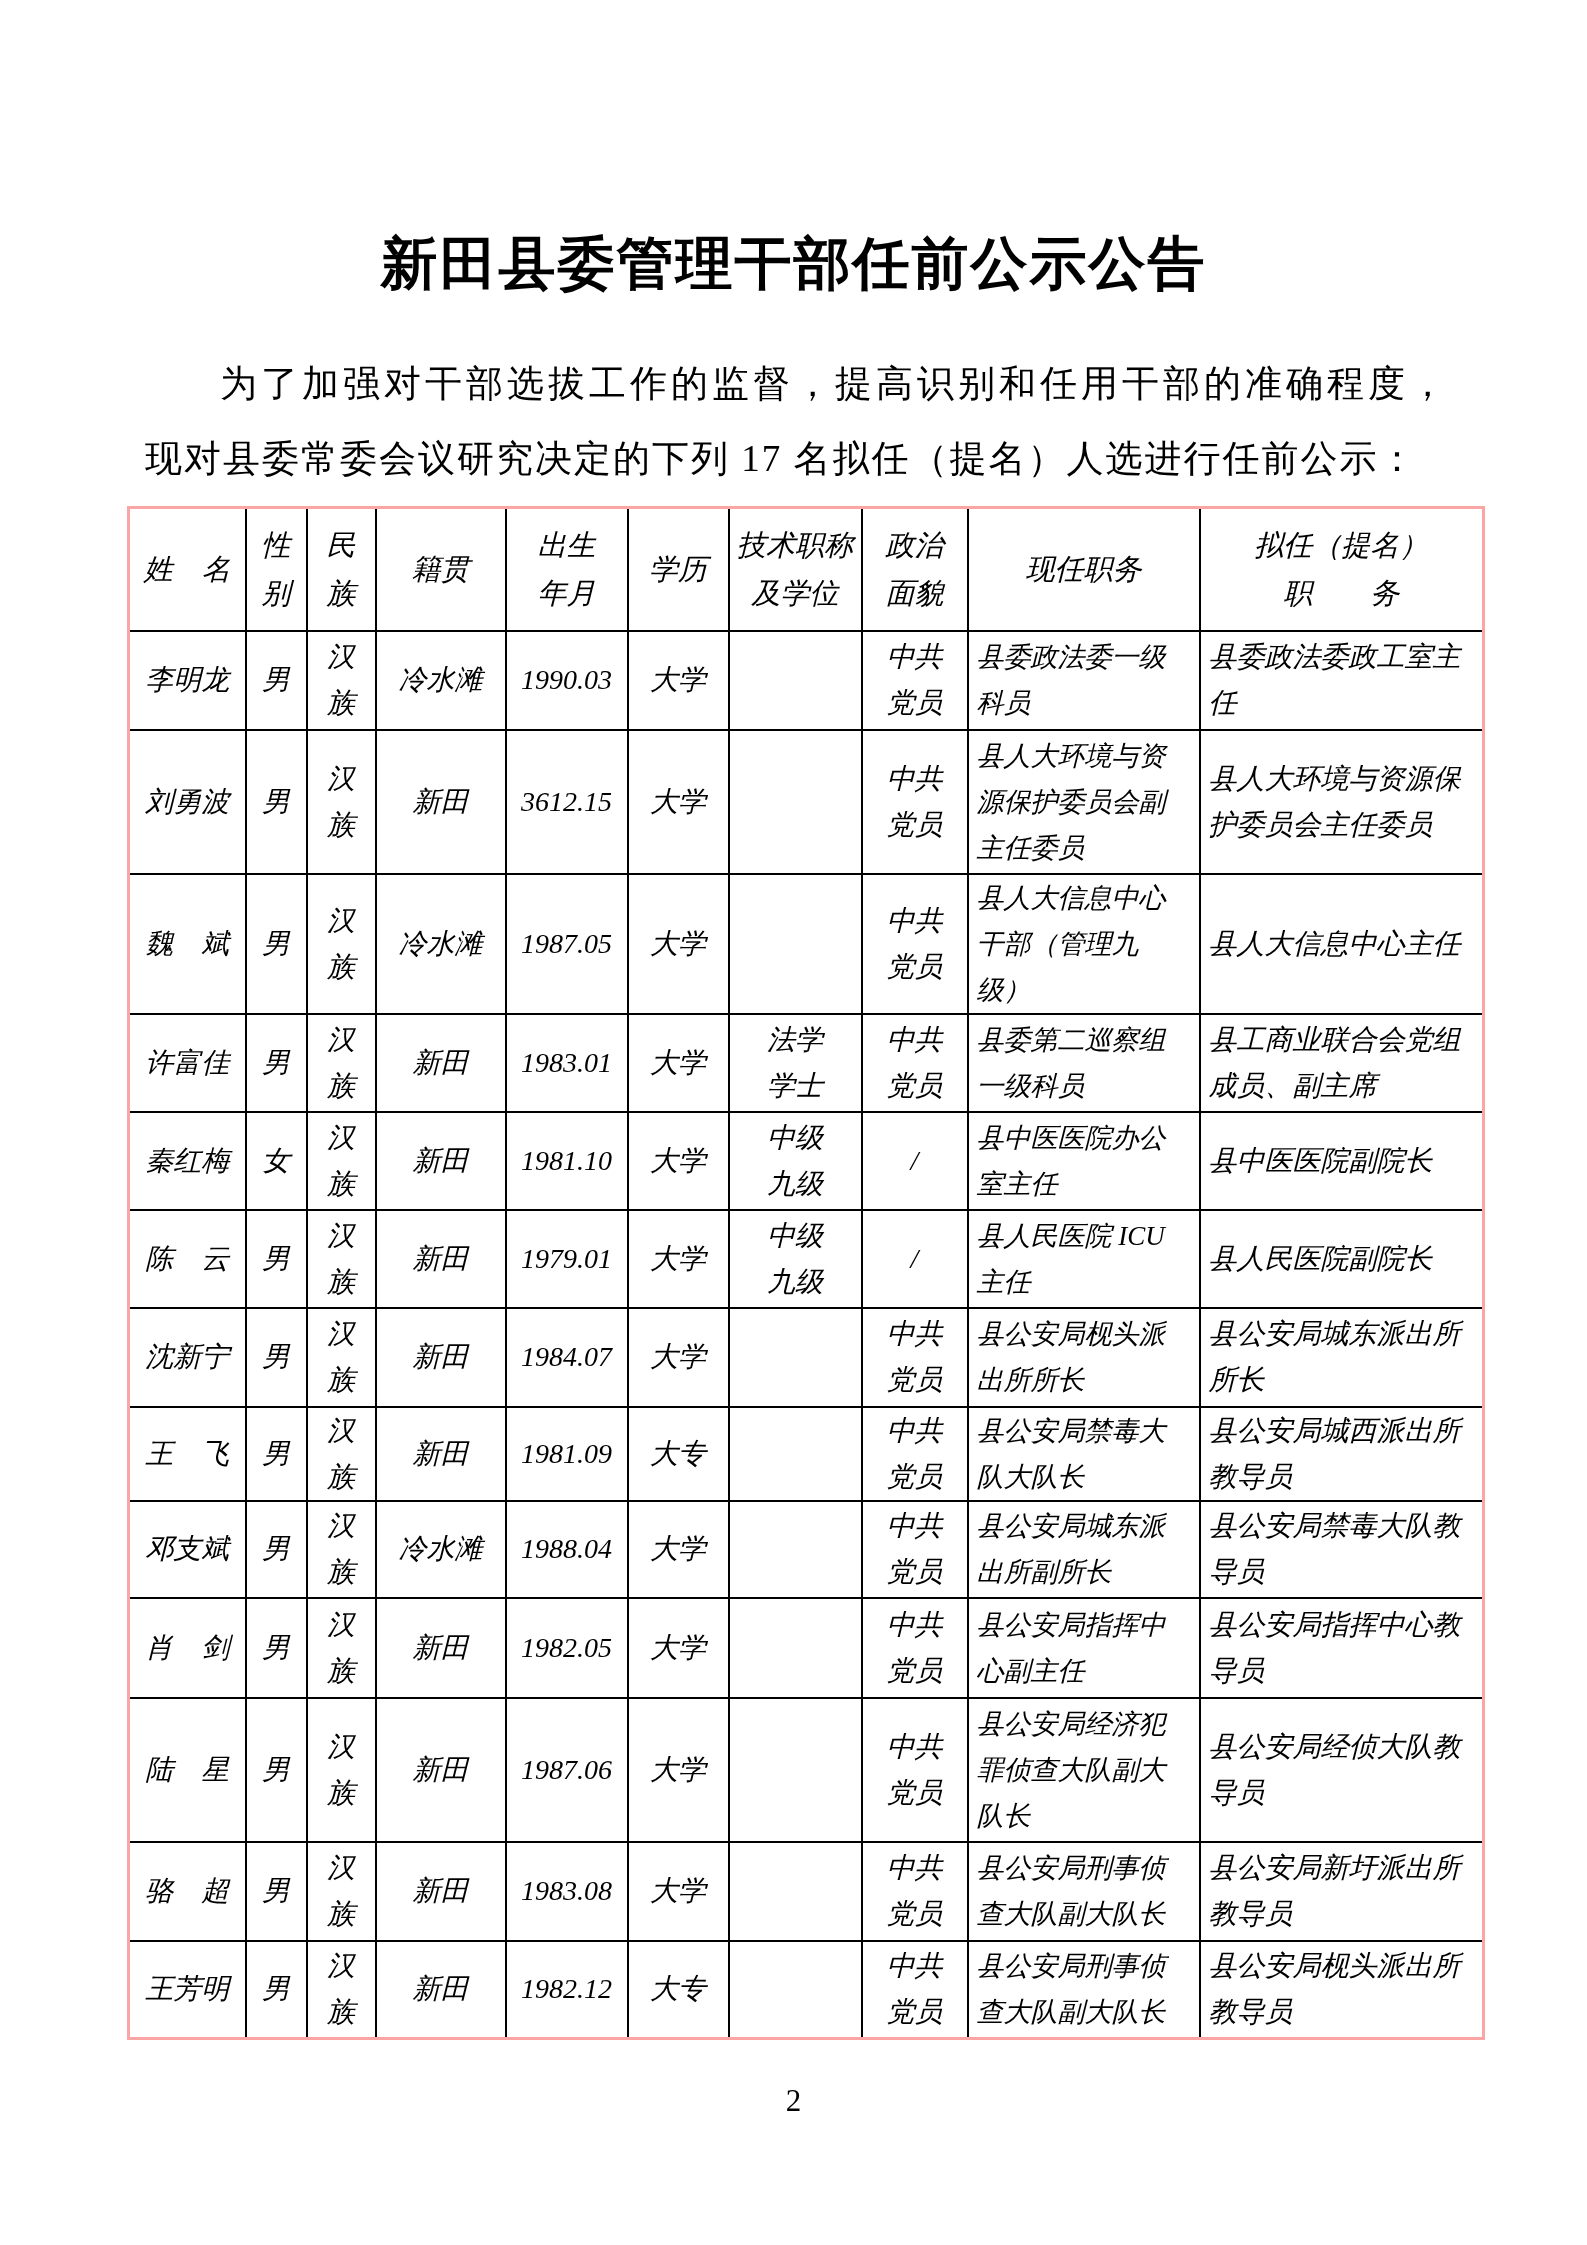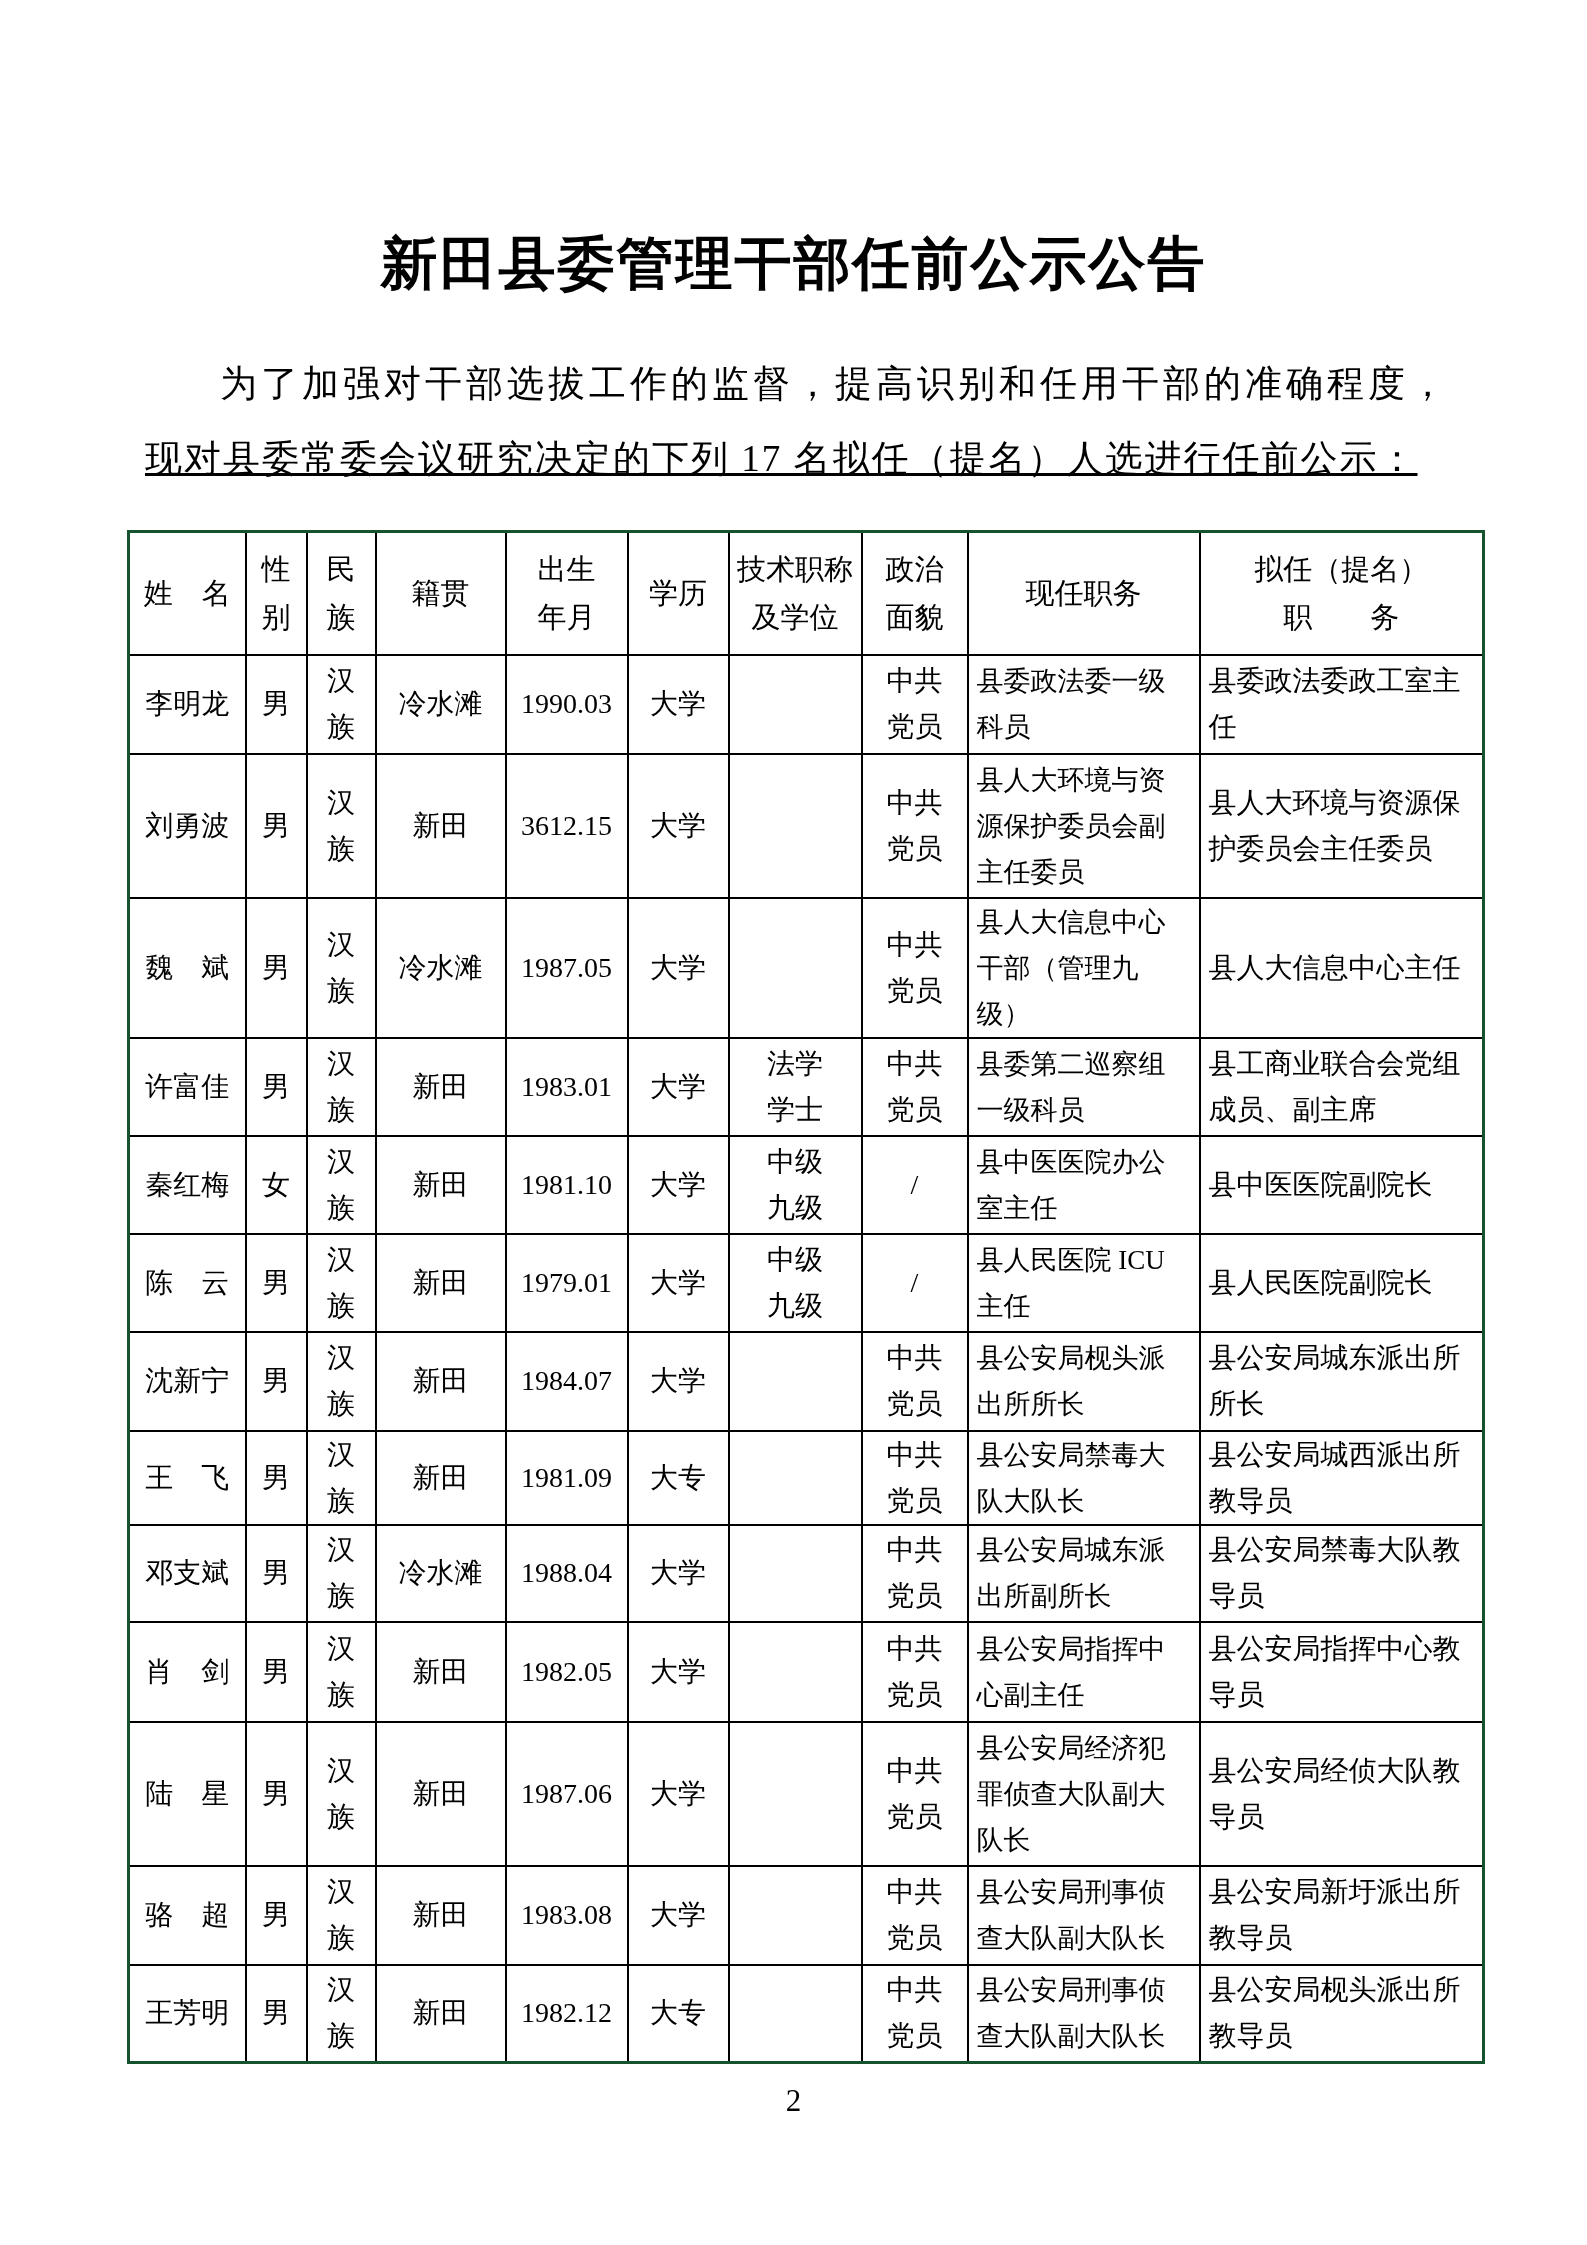--- a/index.html
+++ b/index.html
@@ -12,25 +12,26 @@
   .title {
     position:absolute; top:226px; left:0; width:1587px;
     margin:0; text-align:center;
     font-family:"Liberation Sans","DejaVu Sans",sans-serif;
     font-weight:bold; font-size:57px; letter-spacing:2px;
   }
   .intro { position:absolute; left:145px; top:346px; width:1315px; font-size:37px; }
   .intro-line { height:75px; line-height:75px; white-space:nowrap; }
   .intro-line.indent { padding-left:75px; }
   .ls1 { letter-spacing:4px; }
-  .ls2 { letter-spacing:2px;text-decoration:underline; }
+  .ls2 { letter-spacing:2px; }
   table.cadre {
-    position:absolute; left:127px; top:530px; width:1355px;
+    position:absolute; left:127px; top:506px; width:1355px;
     border-collapse:collapse; table-layout:fixed;
-    border:3px solid #14532d;
+    border:3px solid #fca5a5;
+    font-style:italic;
   }
   .cadre th, .cadre td {
     border:2px solid #000;
     font-size:28px; line-height:46px;
     font-weight:normal;
     white-space:pre-line;
     text-align:center; vertical-align:middle;
     padding:0 4px;
     overflow:hidden;
   }

